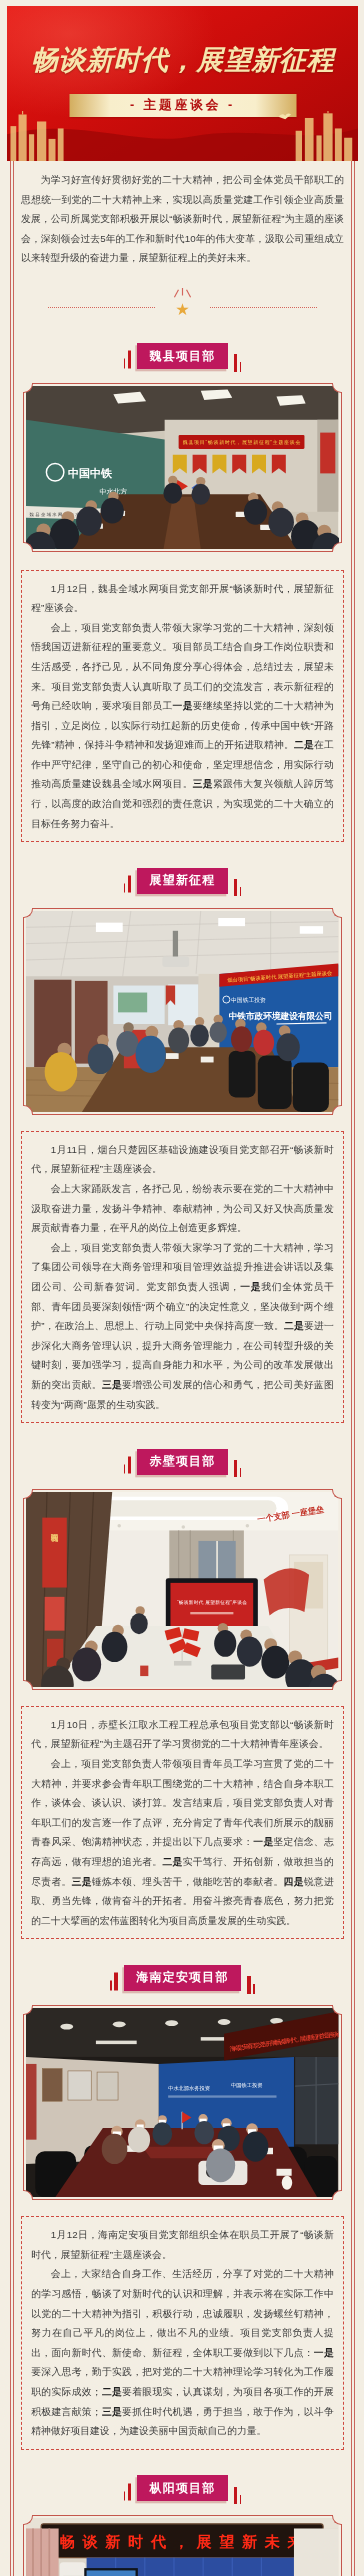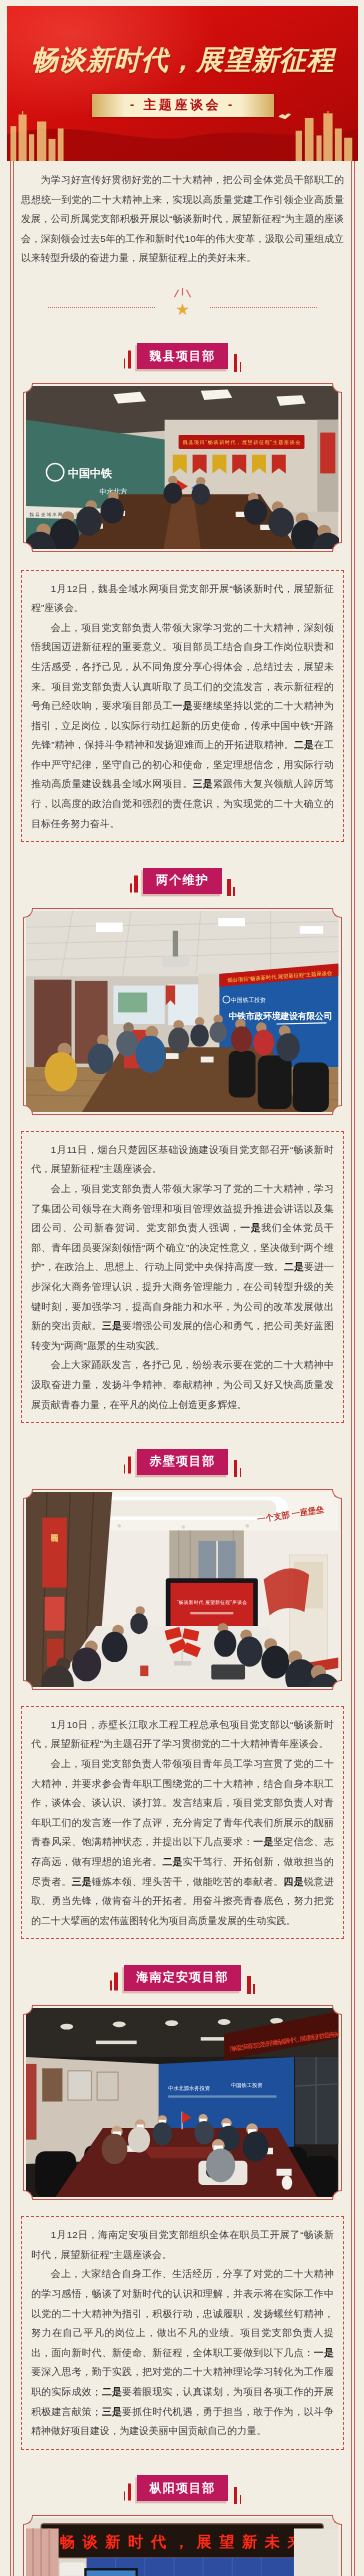--- a/index.html
+++ b/index.html
@@ -25,21 +25,21 @@
     text-align:center;
     font-family:"DejaVu Serif","Liberation Serif",serif;
     font-style:italic;font-weight:bold;
     font-size:27px;letter-spacing:0.6px;
     color:#f7e5ad;
     text-shadow:0 1.2px 1.7px rgba(90,30,0,.45);
     white-space:nowrap;
   }
   .ribbon{
     position:absolute;top:88px;left:50%;transform:translateX(-50%);
-    width:182px;height:23px;
+    width:227px;height:23px;
     background:linear-gradient(90deg,#d3ad5e 0%,#f8eecb 18%,#faf2d6 50%,#f8eecb 82%,#d3ad5e 100%);
     box-shadow:0 1.2px 2.3px rgba(80,0,0,.4);
     display:flex;align-items:center;justify-content:center;
   }
   .ribbon span{
     color:#b31111;font-weight:bold;font-size:12.7px;letter-spacing:2.9px;white-space:nowrap;
   }
   .banner-art{position:absolute;left:0;bottom:0;width:100%;height:50px;display:block;}
   
   .article{margin:0 10.4px;border:0.6px solid #c9655c;border-top:0;padding:1.7px;padding-top:0;}
@@ -238,21 +238,21 @@
       <p class="body-p"><span>会上，项目党支部负责人带领大家学习党的二十大精神，深刻领悟我国迈进新征程的重要意义。项目部员工结合自身工作岗位职责和生活感受，各抒己见，从不同角度分享心得体会，总结过去，展望未来。项目党支部负责人认真听取了员工们的交流发言，表示新征程的号角已经吹响，要求项目部员工</span><b>一是</b><span>要继续坚持以党的二十大精神为指引，立足岗位，以实际行动扛起新的历史使命，传承中国中铁“开路先锋”精神，保持斗争精神和发扬迎难而上的开拓进取精神。</span><b>二是</b><span>在工作中严守纪律，坚守自己的初心和使命，坚定理想信念，用实际行动推动高质量建设魏县全域水网项目。</span><b>三是</b><span>紧跟伟大复兴领航人踔厉笃行，以高度的政治自觉和强烈的责任意识，为实现党的二十大确立的目标任务努力奋斗。</span></p>
     </div>
   </section>
 
   <section>
     <div class="badge-row">
       <span class="bars left">
             <i class="bar s"></i>
             <i class="bar b"></i>
           </span>
-      <span class="badge">两个维护</span>
+      <span class="badge">展望新征程</span>
       <span class="bars right">
             <i class="bar b"></i>
             <i class="bar s"></i>
           </span>
     </div>
     <figure class="photo-frame">
       <span class="corner tl"></span>
           <span class="corner tr"></span>
           <span class="corner bl"></span>
           <span class="corner br"></span>
@@ -343,22 +343,22 @@
               </g>
           <g>
                 <circle cx="444" cy="206" r="10" fill="#b08968"></circle>
                 <ellipse cx="450" cy="234" rx="20" ry="24" fill="#333a46"></ellipse>
               </g>
         </g>
       </svg>
     </figure>
     <div class="textbox">
       <p class="body-p"><span>1月11日，烟台只楚园区基础设施建设项目党支部召开“畅谈新时代，展望新征程”主题座谈会。</span></p>
+      <p class="body-p"><span>会上大家踊跃发言，各抒己见，纷纷表示要在党的二十大精神中汲取奋进力量，发扬斗争精神、奉献精神，为公司又好又快高质量发展贡献青春力量，在平凡的岗位上创造更多辉煌。</span></p>
       <p class="body-p"><span>会上，项目党支部负责人带领大家学习了党的二十大精神，学习了集团公司领导在大商务管理和项目管理效益提升推进会讲话以及集团公司、公司新春贺词。党支部负责人强调，</span><b>一是</b><span>我们全体党员干部、青年团员要深刻领悟“两个确立”的决定性意义，坚决做到“两个维护”，在政治上、思想上、行动上同党中央保持高度一致。</span><b>二是</b><span>要进一步深化大商务管理认识，提升大商务管理能力，在公司转型升级的关键时刻，要加强学习，提高自身能力和水平，为公司的改革发展做出新的突出贡献。</span><b>三是</b><span>要增强公司发展的信心和勇气，把公司美好蓝图转变为“两商”愿景的生动实践。</span></p>
-      <p class="body-p"><span>会上大家踊跃发言，各抒己见，纷纷表示要在党的二十大精神中汲取奋进力量，发扬斗争精神、奉献精神，为公司又好又快高质量发展贡献青春力量，在平凡的岗位上创造更多辉煌。</span></p>
     </div>
   </section>
 
   <section>
     <div class="badge-row">
       <span class="bars left">
             <i class="bar s"></i>
             <i class="bar b"></i>
           </span>
       <span class="badge">赤壁项目部</span>

